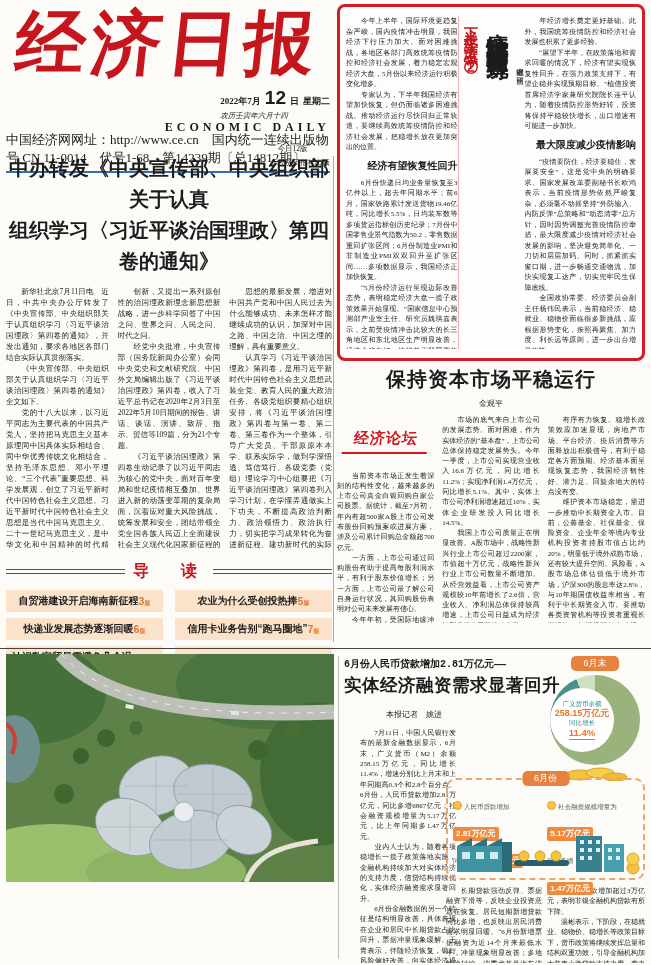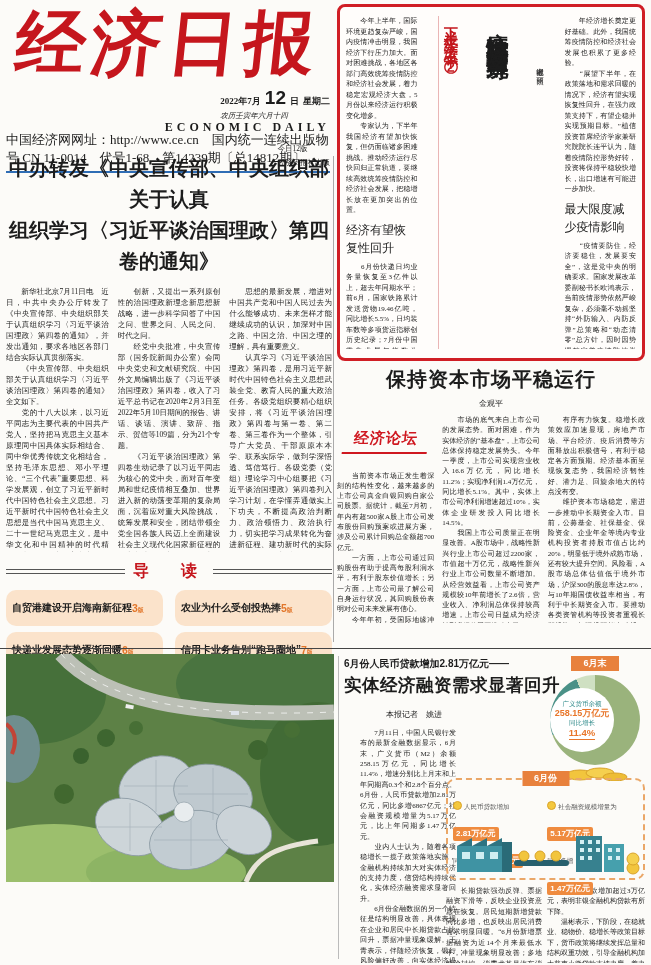--- a/index.html
+++ b/index.html
@@ -22,66 +22,66 @@
   .lead{position:absolute;left:6px;top:153px;width:326px;}
   .lead-h{font-family:"Liberation Sans",sans-serif;font-weight:900;font-size:20px;line-height:1.55;text-align:center;}
   .lead-cols{display:flex;gap:9px;margin-top:9px;height:266px;overflow:hidden;}
   .col{flex:1;font-size:7.5px;line-height:1.47;text-align:justify;white-space:pre-line;overflow:hidden;}
   
   .guide{margin-top:9px;}
   .guide-head{display:flex;align-items:center;gap:8px;}
   .guide-line{flex:1;height:3px;border-top:1px solid #555;border-bottom:1px solid #555;}
   .guide-title{color:#c5161d;font-size:16px;font-weight:900;letter-spacing:8px;font-family:"Liberation Sans",sans-serif;}
   .guide-grid{display:grid;grid-template-columns:1fr 1fr;column-gap:12px;row-gap:6px;margin-top:8px;}
-  .guide-item{display:flex;justify-content:flex-start;align-items:center;background:#fbe3cb;
-              padding:11px 6px;font-family:"Liberation Sans",sans-serif;font-weight:700;font-size:10px;border-radius:10px;}
+  .guide-item{display:flex;justify-content:center;align-items:center;background:#fbe3cb;
+              padding:4px 6px;font-family:"Liberation Sans",sans-serif;font-weight:700;font-size:10px;}
   .guide-page{color:#e2762a;font-weight:900;font-size:10.5px;white-space:nowrap;}
   .guide-page .unit{font-size:6px;}
   
   .vrule1{position:absolute;left:333px;top:156px;height:486px;border-left:1px solid #aaa;}
   .hrule{position:absolute;left:0;top:648px;width:651px;border-top:1.5px solid #444;}
   .vrule2{position:absolute;left:338px;top:656px;height:303px;border-left:1px solid #bbb;}
   
   .redbox{position:absolute;left:337px;top:4px;width:308px;height:357px;border:3px solid #d01e25;
-          border-radius:8px;background:#fffdfb;box-sizing:border-box;padding:9px 6px;display:flex;gap:20px;}
+          border-radius:8px;background:#fffdfb;box-sizing:border-box;padding:9px 6px;display:flex;gap:0;}
   .rb-col{font-size:7px;line-height:1.5;text-align:justify;overflow:hidden;}
   .rb-left{width:120px;}
   .rb-right{width:120px;}
   .rb-text{white-space:pre-line;}
-  .rb-sub{font-weight:400;font-size:12px;text-align:left;margin:5px 0;font-family:"Liberation Sans",sans-serif;}
+  .rb-sub{font-weight:700;font-size:10px;text-align:right;margin:5px 0;font-family:"Liberation Sans",sans-serif;}
   .rb-kicker{writing-mode:vertical-rl;text-orientation:upright;color:#c4161c;font-weight:900;font-size:14px;
              letter-spacing:4px;font-family:"Liberation Sans",sans-serif;border-left:1px solid #eab5b5;padding-left:4px;}
   .rb-head{writing-mode:vertical-rl;text-orientation:upright;font-weight:900;font-size:22px;letter-spacing:2px;
            font-family:"Liberation Sans",sans-serif;margin:0 2px;}
   .rb-byline{writing-mode:vertical-rl;text-orientation:upright;font-size:7.5px;color:#333;padding-top:46px;}
   
   .market{position:absolute;left:337px;top:366px;width:308px;height:276px;}
   .mkt-h{text-align:center;font-family:Liberation Sans, sans-serif;font-weight:900;font-size:20px;letter-spacing:1px;}
   .mkt-by{text-align:center;font-size:8px;margin:5px 0 6px;}
   .mkt-cols{display:flex;gap:8px;height:208px;overflow:hidden;}
   .mkt-cols .col{font-size:7px;}
   .forum{color:#cf1820;font-weight:900;font-size:15px;text-align:center;transform:skewX(-6deg);
          border-bottom:2px solid #cf1820;padding-bottom:3px;margin:2px 6px 6px;
          font-family:"Liberation Sans",sans-serif;letter-spacing:1px;white-space:normal;}
   
   .photo{position:absolute;left:6px;top:654px;width:328px;}
   .caption{font-size:7.5px;line-height:1.55;text-align:justify;margin-top:5px;}
   .credit{margin-left:10px;white-space:nowrap;}
   
   .finance{position:absolute;left:344px;top:652px;width:301px;height:311px;}
-  .fin-kicker{position:absolute;left:0;top:5px;font-weight:700;font-size:10px;font-family:Liberation Sans, sans-serif;}
+  .fin-kicker{position:absolute;left:0;top:5px;font-weight:700;font-size:10px;font-family:Liberation Mono, monospace;}
   .fin-h{position:absolute;left:0;top:21px;width:218px;font-size:17.5px;font-weight:900;
          font-family:"Liberation Sans",sans-serif;letter-spacing:0.5px;}
   .fin-by{position:absolute;left:42px;top:57px;font-size:8px;}
   .fin-col1{position:absolute;left:16px;top:76px;width:96px;height:235px;}
   .fin-col2{position:absolute;left:102px;top:234px;width:96px;height:77px;}
   .fin-col3{position:absolute;left:203px;top:234px;width:98px;height:77px;}
   .fin-col1,.fin-col2,.fin-col3{font-size:7px;line-height:1.48;text-align:justify;white-space:pre-line;overflow:hidden;}
   .fin-donut-col{position:absolute;right:0;top:0;width:100px;text-align:center;}
-  .badge{display:inline-block;background:#e8813d;color:#fff;font-weight:700;font-size:9px;border-radius:0;
+  .badge{display:inline-block;background:#e8813d;color:#fff;font-weight:400;font-size:9px;border-radius:5px;
          padding:1px 12px;font-family:"Liberation Sans",sans-serif;}
   .donut{width:90px;height:90px;border-radius:50%;margin:4px auto 0;
          background:conic-gradient(#9ab37c 0 250deg,#4a9187 250deg 335deg,#cfe0c2 335deg 360deg);
          display:flex;align-items:center;justify-content:flex-start;}
   .donut-inner{width:64px;height:64px;border-radius:50%;background:#fff;display:flex;flex-direction:column;
                align-items:center;justify-content:center;line-height:1.25;}
   .d-lab{font-size:6.5px;color:#2f8a8a;}
   .d-val{font-size:9px;font-weight:900;color:#e8762a;font-family:"Liberation Sans",sans-serif;}
   .d-pct{font-size:9.5px;font-weight:900;color:#e8762a;border-bottom:1px solid #e8762a;font-family:"Liberation Sans",sans-serif;}
   .fin-chartbox{position:absolute;left:102px;top:126px;width:199px;height:102px;border:2px dashed #eaa768;

